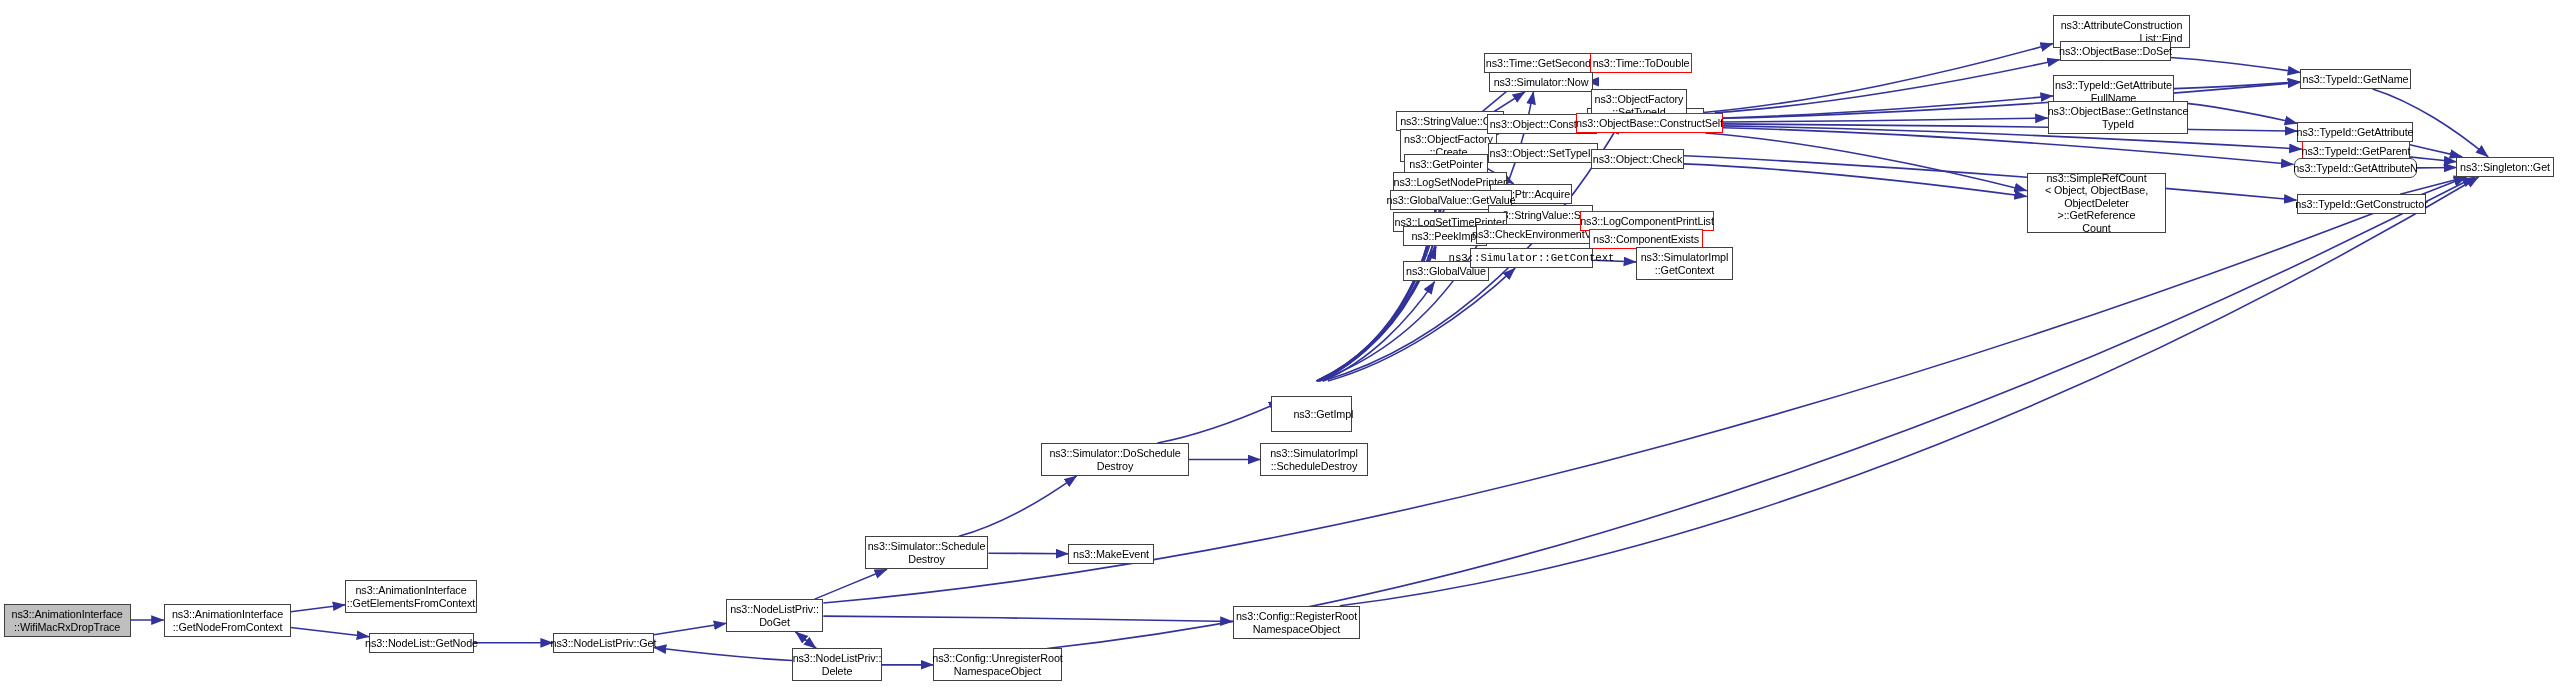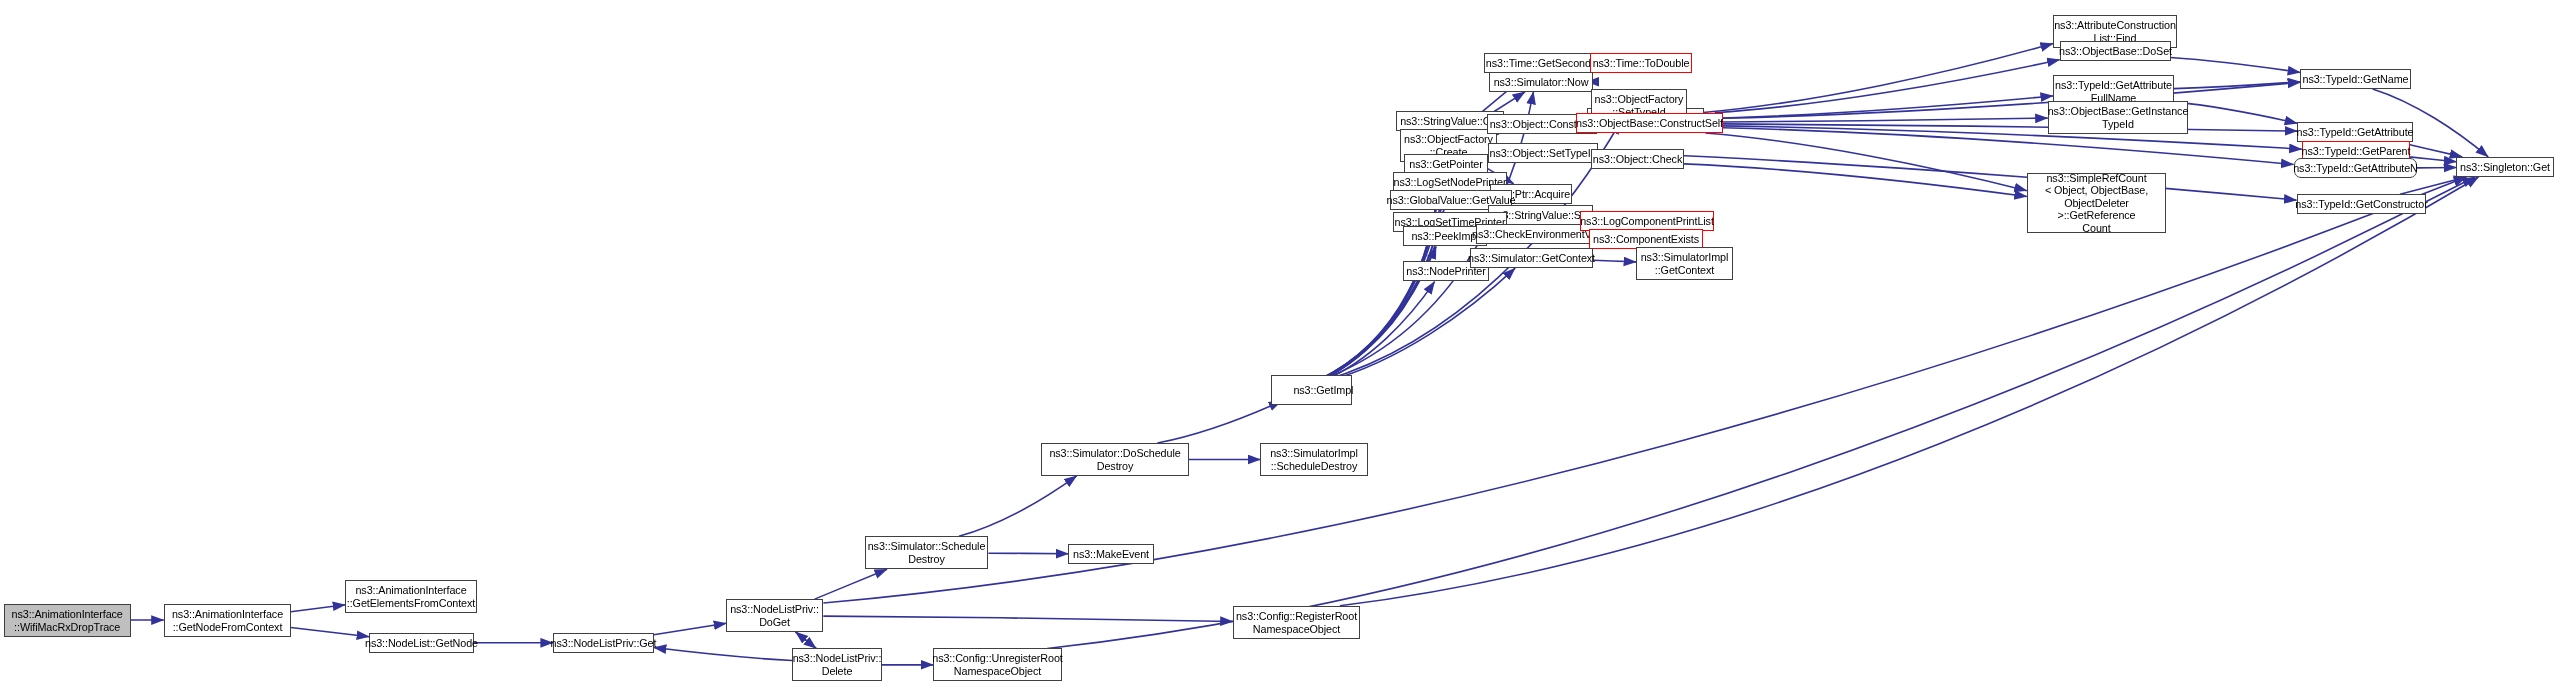--- a/index.html
+++ b/index.html
@@ -146,21 +146,21 @@
 NamespaceObject</span></div>
       <div class="gnode" style="left: 1233px; top: 606px; width: 127px; height: 33px;"><span>ns3::Config::RegisterRoot
 NamespaceObject</span></div>
       <div class="gnode" style="left: 865px; top: 536px; width: 123px; height: 33px;"><span>ns3::Simulator::Schedule
 Destroy</span></div>
       <div class="gnode" style="left: 1068px; top: 544px; width: 86px; height: 20px;"><span>ns3::MakeEvent</span></div>
       <div class="gnode" style="left: 1041px; top: 443px; width: 148px; height: 33px;"><span>ns3::Simulator::DoSchedule
 Destroy</span></div>
       <div class="gnode" style="left: 1260px; top: 443px; width: 108px; height: 33px;"><span>ns3::SimulatorImpl
 ::ScheduleDestroy</span></div>
-      <div class="gnode" style="left: 1271px; top: 375px; width: 81px; height: 30px; padding-left: 26px;"><span>ns3::GetImpl</span></div>
+      <div class="gnode" style="left: 1271px; top: 396px; width: 81px; height: 36px; padding-left: 26px;"><span>ns3::GetImpl</span></div>
       <div class="gnode" style="left: 1402px; top: 132px; width: 88px; height: 20px;"><span>ns3::TimePrinter</span></div>
       <div class="gnode" style="left: 1484px; top: 53px; width: 114px; height: 20px;"><span>ns3::Time::GetSeconds</span></div>
       <div class="gnode hl" style="left: 1590px; top: 53px; width: 102px; height: 20px;"><span>ns3::Time::ToDouble</span></div>
       <div class="gnode" style="left: 1489px; top: 72px; width: 104px; height: 20px;"><span>ns3::Simulator::Now</span></div>
       <div class="gnode" style="left: 1587px; top: 72px; width: 117px; height: 20px; margin-top: 36px;"><span>ns3::SimulatorImpl::Now</span></div>
       <div class="gnode" style="left: 1591px; top: 89px; width: 96px; height: 33px;"><span>ns3::ObjectFactory
 ::SetTypeId</span></div>
       <div class="gnode" style="left: 1396px; top: 111px; width: 108px; height: 20px;"><span>ns3::StringValue::Get</span></div>
       <div class="gnode" style="left: 1400px; top: 129px; width: 97px; height: 33px;"><span>ns3::ObjectFactory
 ::Create</span></div>
@@ -171,25 +171,25 @@
       <div class="gnode" style="left: 1404px; top: 154px; width: 84px; height: 20px;"><span>ns3::GetPointer</span></div>
       <div class="gnode" style="left: 1393px; top: 172px; width: 114px; height: 20px;"><span>ns3::LogSetNodePrinter</span></div>
       <div class="gnode" style="left: 1490px; top: 184px; width: 82px; height: 20px;"><span>ns3::Ptr::Acquire</span></div>
       <div class="gnode" style="left: 1390px; top: 190px; width: 122px; height: 20px;"><span>ns3::GlobalValue::GetValue</span></div>
       <div class="gnode" style="left: 1488px; top: 205px; width: 105px; height: 20px;"><span>ns3::StringValue::Set</span></div>
       <div class="gnode" style="left: 1393px; top: 212px; width: 114px; height: 20px;"><span>ns3::LogSetTimePrinter</span></div>
       <div class="gnode" style="left: 1403px; top: 226px; width: 84px; height: 20px;"><span>ns3::PeekImpl</span></div>
       <div class="gnode" style="left: 1476px; top: 224px; width: 148px; height: 20px;"><span>ns3::CheckEnvironmentVariables</span></div>
       <div class="gnode hl" style="left: 1580px; top: 211px; width: 134px; height: 20px;"><span>ns3::LogComponentPrintList</span></div>
       <div class="gnode hl" style="left: 1589px; top: 229px; width: 114px; height: 20px;"><span>ns3::ComponentExists</span></div>
-      <div class="gnode" style="left: 1403px; top: 261px; width: 86px; height: 20px;"><span>ns3::NodePrinter</span></div>
-      <div class="gnode" style="left: 1470px; top: 248px; width: 123px; height: 20px;"><span>ns3::Simulator::GetContext</span></div>
+      <div class="gnode" style="left: 1403px; top: 261px; width: 86px; height: 20px;"><span>ns3::GlobalValue</span></div>
+      <div class="gnode" style="left: 1470px; top: 248px; width: 123px; height: 20px; font-family: Liberation Mono, monospace;"><span>ns3::Simulator::GetContext</span></div>
       <div class="gnode" style="left: 1636px; top: 247px; width: 97px; height: 33px;"><span>ns3::SimulatorImpl
 ::GetContext</span></div>
-      <div class="gnode" style="left: 2053px; top: 15px; width: 124px; height: 33px;"><span>ns3::AttributeConstruction
+      <div class="gnode" style="left: 2053px; top: 15px; width: 137px; height: 33px; text-align: right;"><span>ns3::AttributeConstruction
 List::Find</span></div>
       <div class="gnode" style="left: 2060px; top: 41px; width: 111px; height: 20px;"><span>ns3::ObjectBase::DoSet</span></div>
       <div class="gnode" style="left: 2053px; top: 75px; width: 121px; height: 33px;"><span>ns3::TypeId::GetAttribute
 FullName</span></div>
       <div class="gnode" style="left: 2300px; top: 69px; width: 111px; height: 20px;"><span>ns3::TypeId::GetName</span></div>
       <div class="gnode" style="left: 2048px; top: 101px; width: 140px; height: 33px;"><span>ns3::ObjectBase::GetInstance
 TypeId</span></div>
       <div class="gnode" style="left: 2297px; top: 122px; width: 116px; height: 20px;"><span>ns3::TypeId::GetAttribute</span></div>
       <div class="gnode hl" style="left: 2302px; top: 141px; width: 108px; height: 20px;"><span>ns3::TypeId::GetParent</span></div>
       <div class="gnode" style="left: 2294px; top: 158px; width: 123px; height: 20px; border-radius: 7px;"><span>ns3::TypeId::GetAttributeN</span></div>

